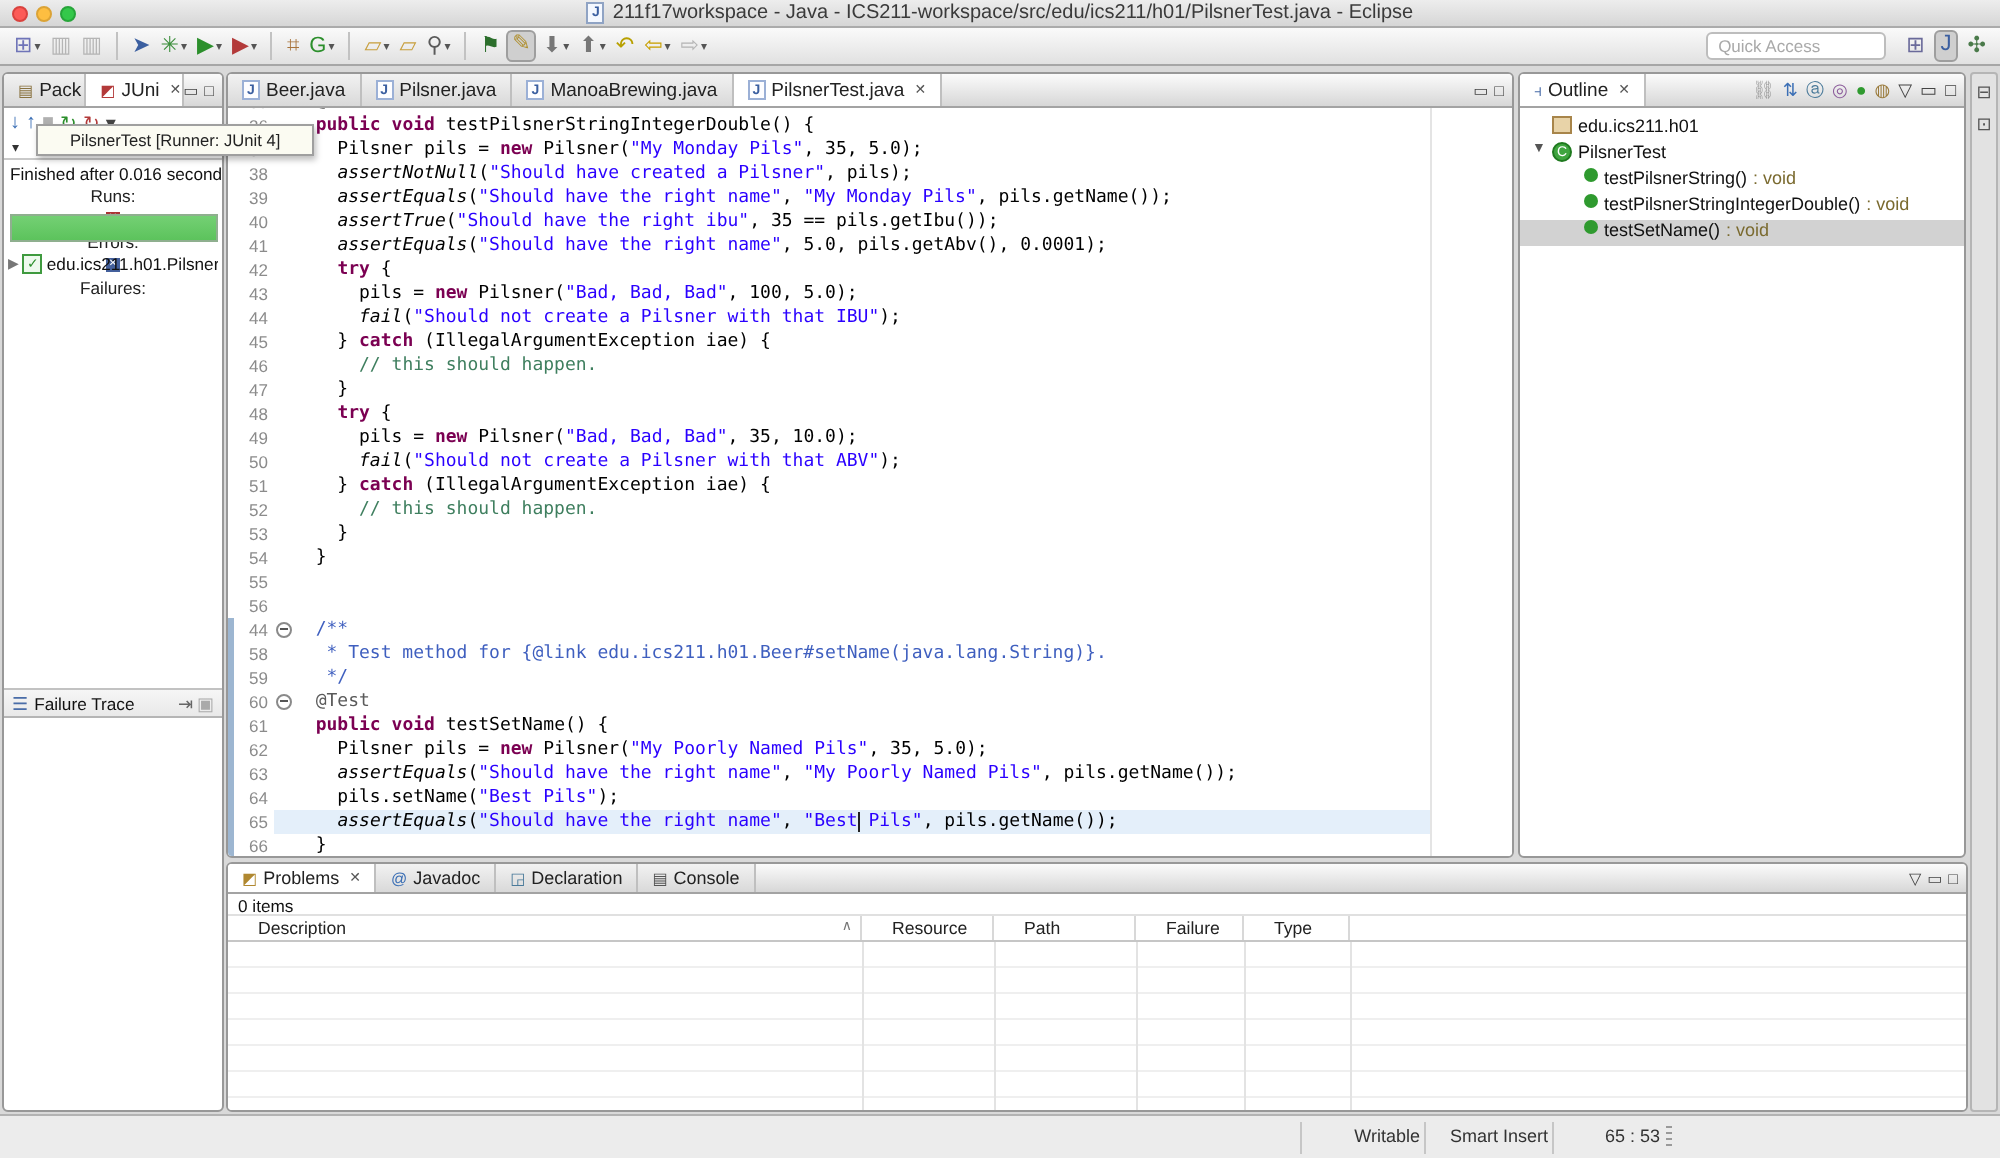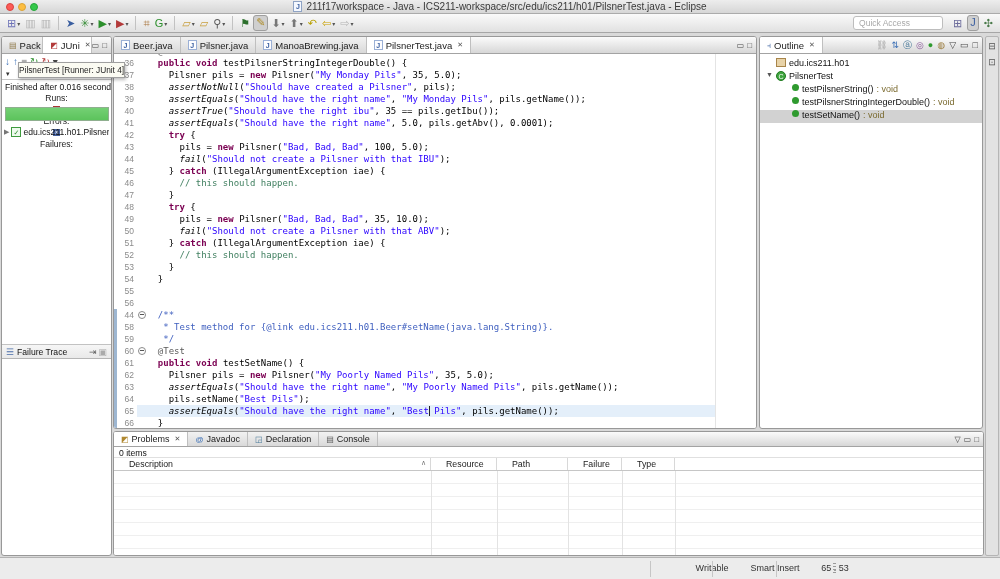--- a/index.html
+++ b/index.html
@@ -123,27 +123,27 @@
 
   
   #right-strip { position:absolute; left:985px; top:36px; width:14px; height:520px; background:#e2e2e2;
     border:1px solid #b5b5b5; border-radius:2px; display:flex; flex-direction:column; align-items:center;
     padding-top:4px; gap:6px; font-size:9px; color:#555; }
 
   
   .statusbar { position:absolute; left:0; top:557px; width:1000px; height:22px; background:#ececec;
     border-top:1px solid #b3b3b3; font-size:9px; color:#333; }
   .sb-sep { position:absolute; top:3px; width:1px; height:16px; background:#c6c6c6; }
-  .sb-item { position:absolute; top:5px; text-align:center;margin-left:31px; }
+  .sb-item { position:absolute; top:5px; text-align:right; }
   .sb-handle { position:absolute; left:833px; top:5px; width:3px; height:12px;
     background:repeating-linear-gradient(to bottom,#9a9a9a 0 1px,transparent 1px 3px); }
 
   
   #junit-tooltip { position:absolute; left:18px; top:62px; background:#fbfbf2; border:1px solid #9f9f9f;
-    box-shadow:1px 2px 3px rgba(0,0,0,.25); font-size:8.3px; color:#222; padding:2px 0; white-space:nowrap; z-index:50; }
+    box-shadow:1px 2px 3px rgba(0,0,0,.25); font-size:8.3px; color:#222; padding:2px 16px; white-space:nowrap; z-index:50; }
 </style>
 </head>
 <body>
 
 <div class="window">
 
   <div class="titlebar">
     <div class="lights">
       <span class="light r"></span>
       <span class="light y"></span>

